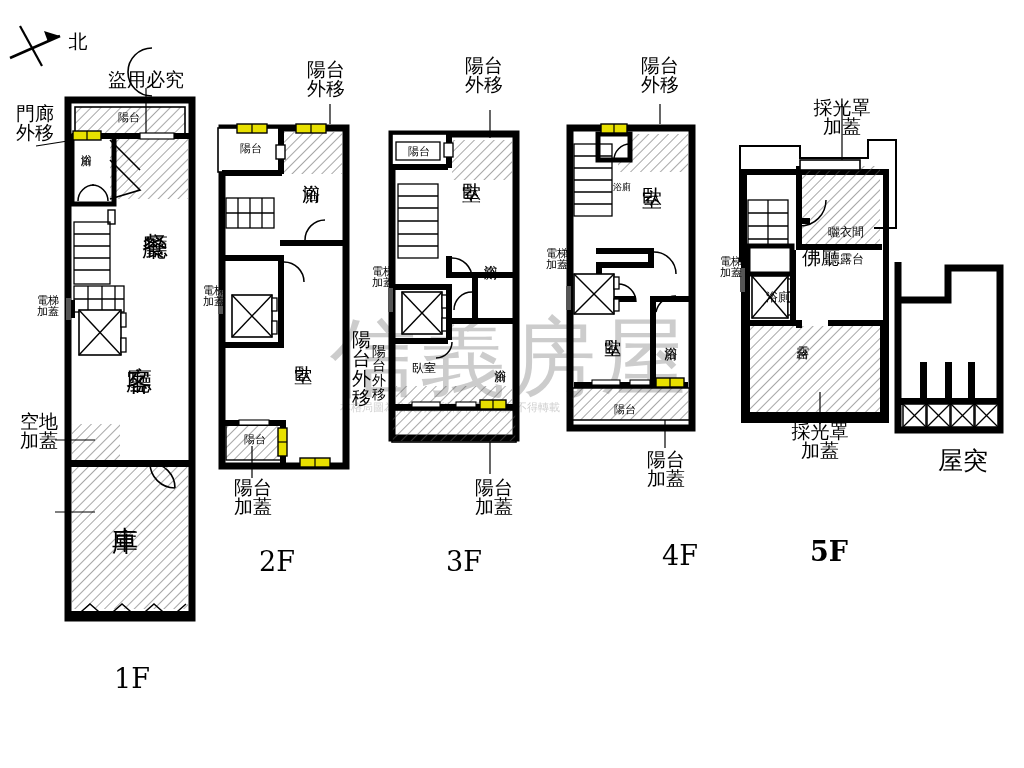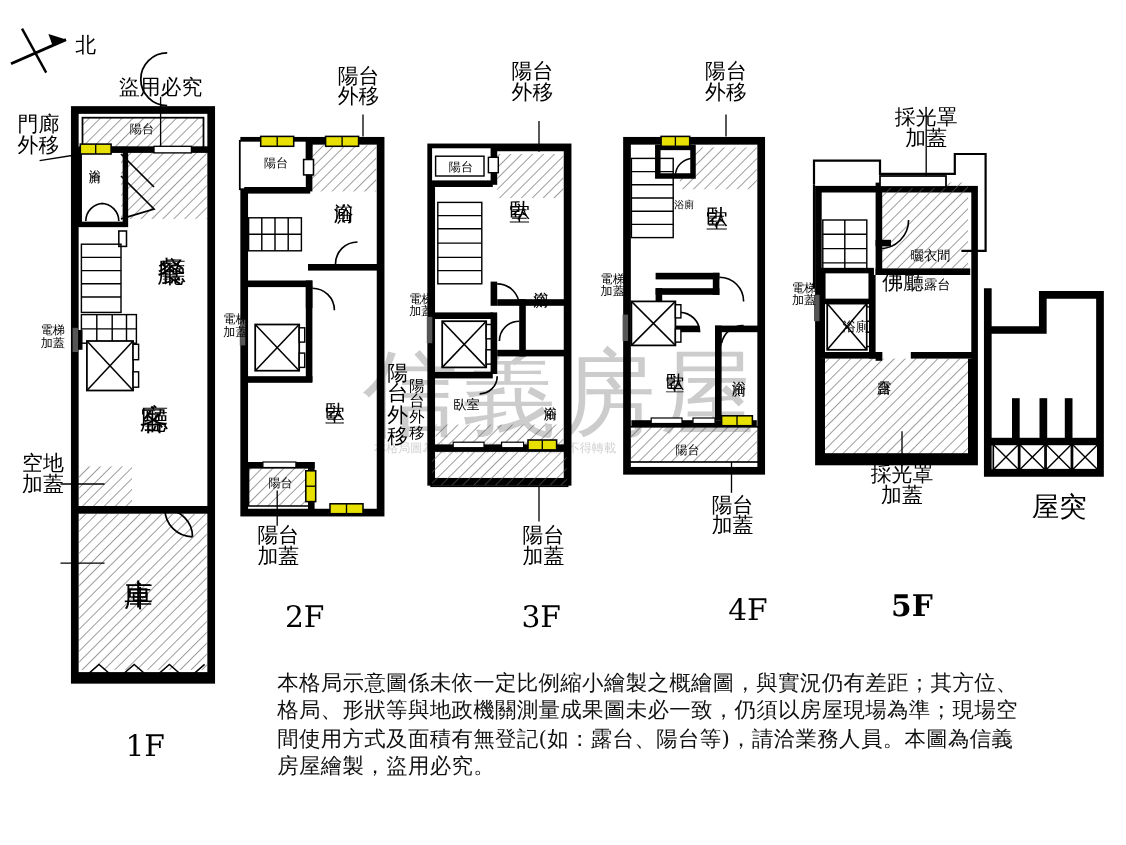--- a/index.html
+++ b/index.html
@@ -395,21 +395,21 @@
 加蓋</span></div>
   <div class="lbl smalllbl" style="left:366px;top:344px;width:26px;font-size:14px;"><span style="white-space:pre-line">陽台
 外移</span></div>
   <div class="lbl outlbl" style="left:466px;top:478px;width:56px;"><span style="white-space:pre-line">陽台
 加蓋</span></div>
   <div class="lbl smalllbl" style="left:398px;top:146px;width:42px;">陽台</div>
   <div class="lbl vert" style="left:462px;top:168px;font-size:19px;">臥室</div>
   <div class="lbl vert" style="left:484px;top:254px;font-size:14px;">浴廁</div>
   <div class="lbl" style="left:412px;top:362px;font-size:12px;">臥室</div>
   <div class="lbl vert" style="left:494px;top:360px;font-size:12px;">浴廁</div>
-  <div class="lbl floorlbl" style="left:446px;top:548px;margin-left:28px;">3F</div>
+  <div class="lbl floorlbl" style="left:446px;top:548px;">3F</div>
 
   <div class="lbl outlbl" style="left:632px;top:56px;width:56px;"><span style="white-space:pre-line">陽台
 外移</span></div>
   <div class="lbl smalllbl" style="left:540px;top:248px;width:34px;"><span style="white-space:pre-line">電梯
 加蓋</span></div>
   <div class="lbl outlbl" style="left:638px;top:450px;width:56px;"><span style="white-space:pre-line">陽台
 加蓋</span></div>
   <div class="lbl tinylbl" style="left:597px;top:142px;width:34px;">浴廁</div>
   <div class="lbl vert" style="left:642px;top:172px;font-size:20px;">臥室</div>
   <div class="lbl vert" style="left:604px;top:326px;font-size:17px;">臥室</div>
@@ -425,15 +425,14 @@
 加蓋</span></div>
   <div class="lbl tinylbl" style="left:806px;top:185px;width:58px;font-size:12px;">曬衣間</div>
   <div class="lbl tinylbl" style="left:818px;top:212px;width:46px;font-size:12px;">露台</div>
   <div class="lbl tinylbl" style="left:750px;top:250px;width:40px;font-size:12px;">浴廁</div>
   <div class="lbl" style="left:802px;top:248px;font-size:19px;">佛廳</div>
   <div class="lbl vert" style="left:796px;top:336px;font-size:13px;">露台</div>
   <div class="lbl floorlbl" style="left:810px;top:538px;font-weight:bold;">5F</div>
 
   <div class="lbl" style="left:938px;top:448px;font-size:25px;">屋突</div>
 
-  <div id="disclaimer">本格局示意圖係未依一定比例縮小繪製之概繪圖，與實況仍有差距；其方位、格局、形狀等與地政機關測量成果圖未必一致，仍須以房屋現場為準；現場空間使用方式及面積有無登記(如：露台、陽台等)，請洽業務人員。本圖為信義房屋繪製，盜用必究。</div>
 
 </div>
 
 </body></html>

